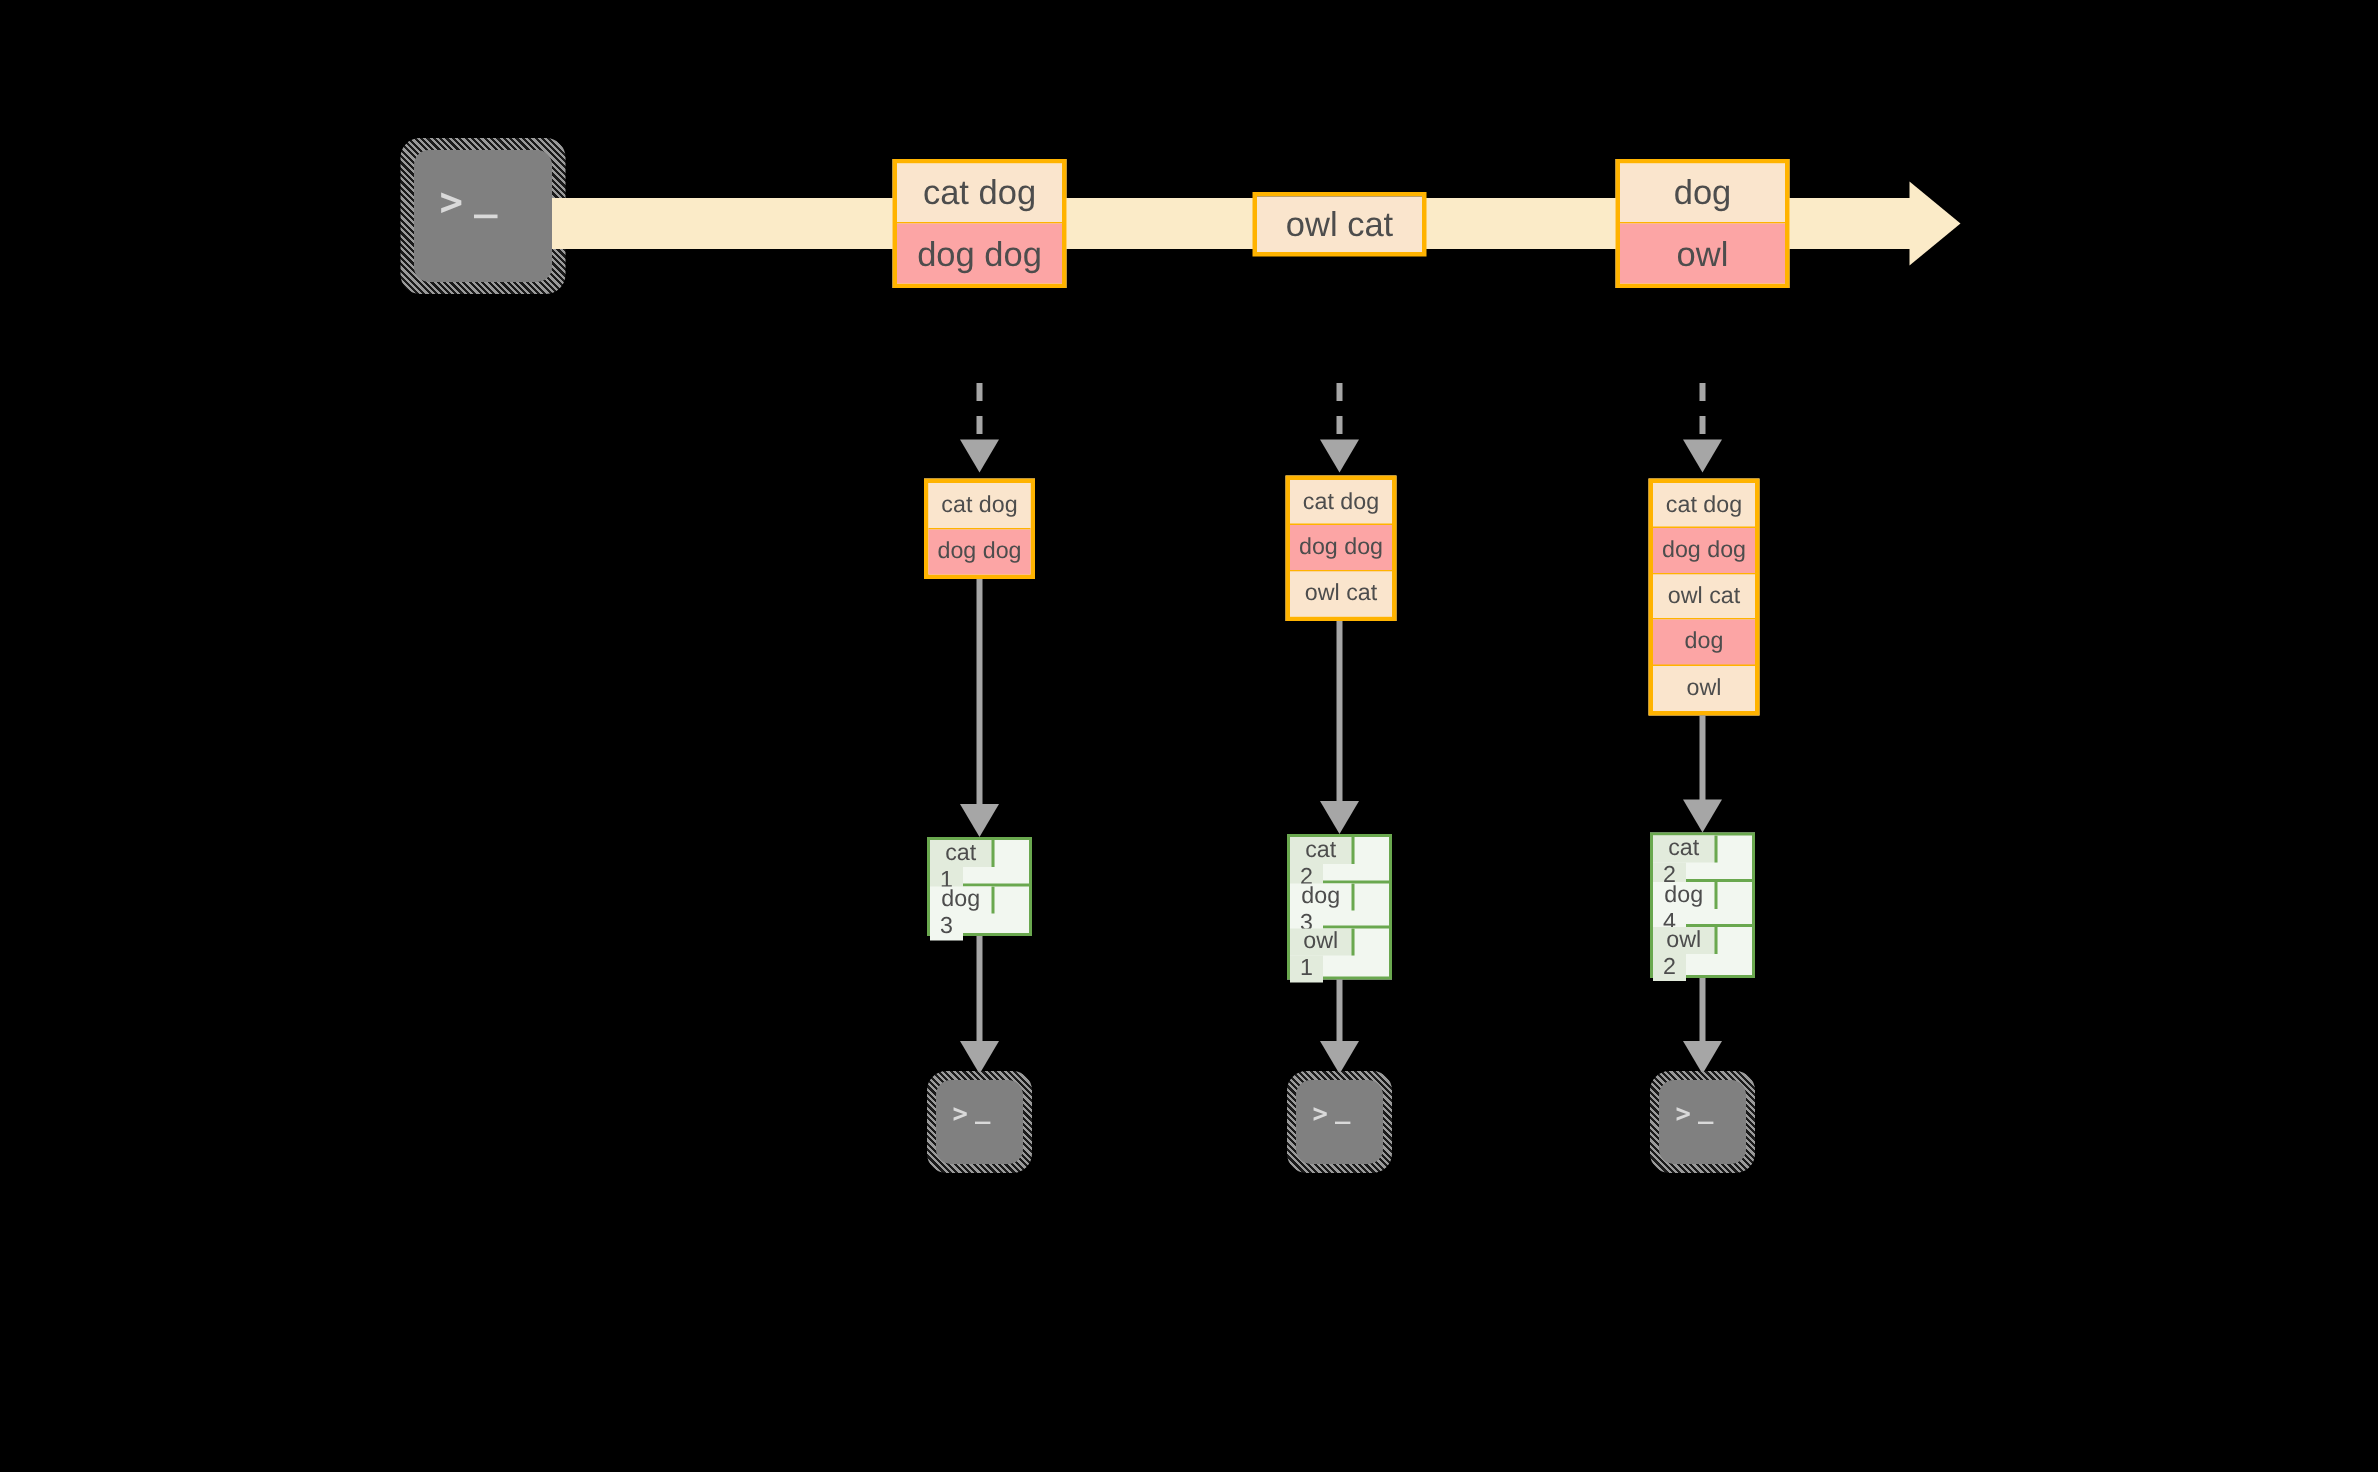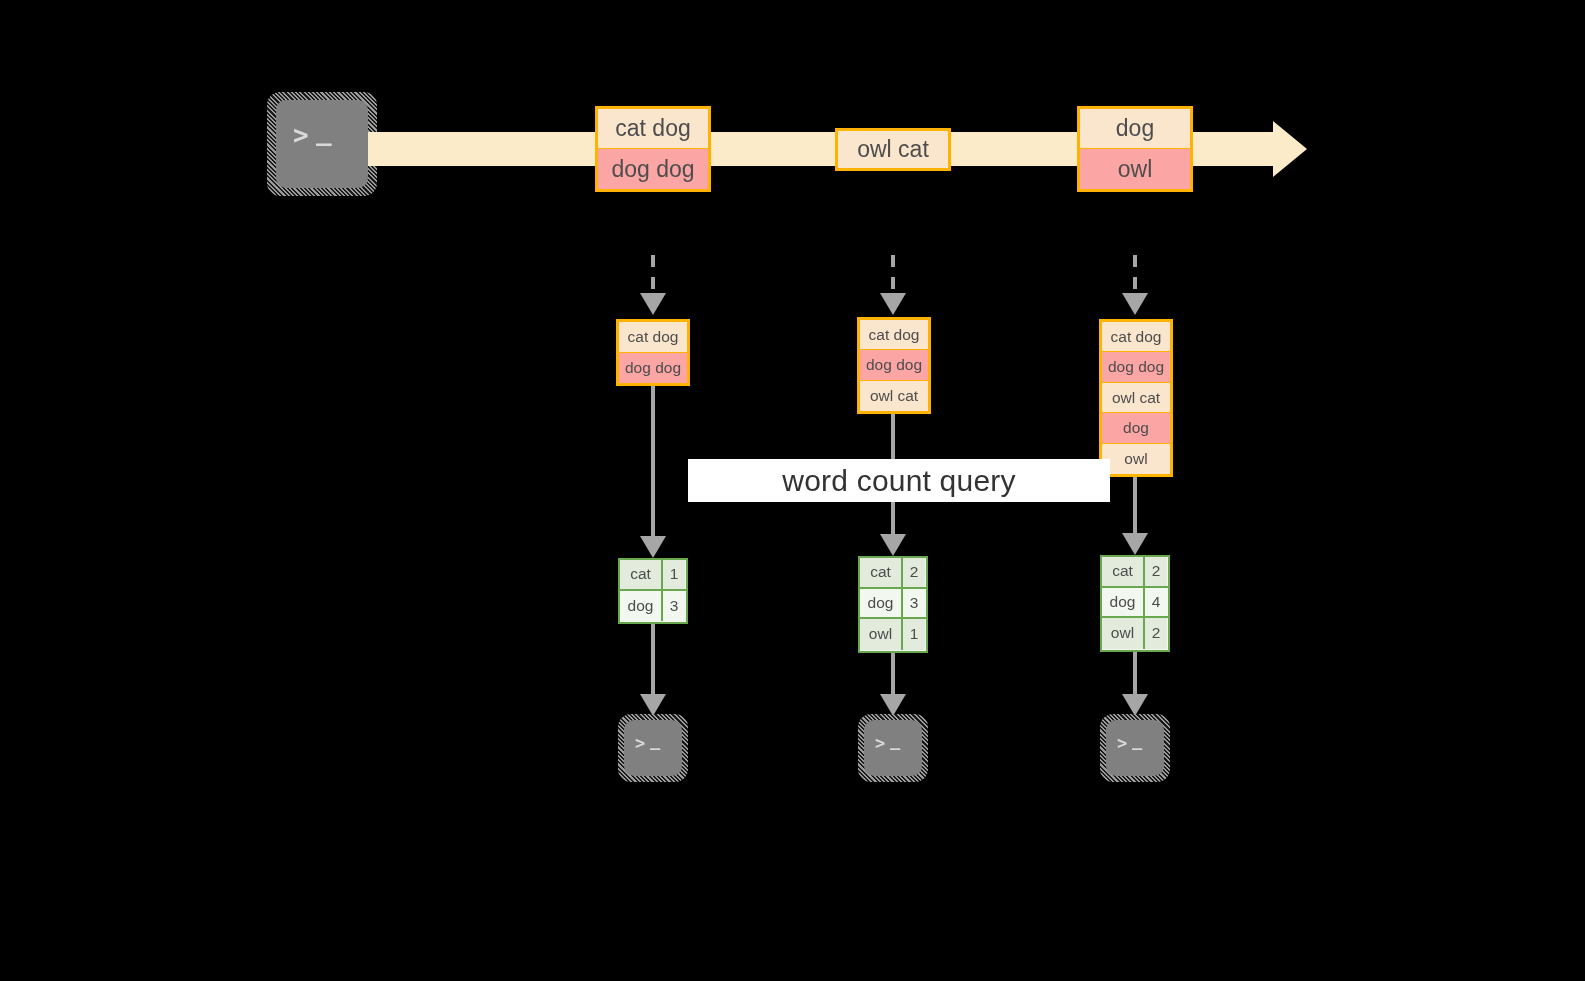--- a/index.html
+++ b/index.html
@@ -90,20 +90,21 @@
     border: 2.5px solid #6aa84f;
     background: #f2f7f0;
     display: flex;
     flex-direction: column;
   }
   .grow {
     display: flex;
     height: 30.5px;
     box-sizing: border-box;
     border-bottom: 2px solid #6aa84f;
+    flex-direction: column;
   }
   .grow:last-child { border-bottom: none; }
   .gcell {
     box-sizing: border-box;
     display: flex;
     align-items: center;
     justify-content: center;
     font-size: 15.5px;
     color: #4d4d4d;
     background: #f2f7f0;
@@ -275,17 +276,14 @@
 
   <div class="vline" style="left:1133px; top:652px; height:44px;"></div>
   <div class="vhead" style="left:1122px; top:694px;"></div>
 
   <div class="terminal-hatch" style="left:1100px; top:714px; width:70px; height:68px;">
     <div class="terminal-inner" style="left:6px; top:6px; width:58px; height:56px;"></div>
     <div class="term-glyphs" style="left:17px; top:21px; font-size:17px;">&gt;</div>
     <div class="term-glyphs" style="left:32px; top:18px; font-size:17px;">_</div>
   </div>
 
-  <div class="query-band" style="left:688px; top:459px; width:422px; height:43px;">
-    <span class="query-label">word count query</span>
-  </div>
 
 </div>
 
 </body></html>

